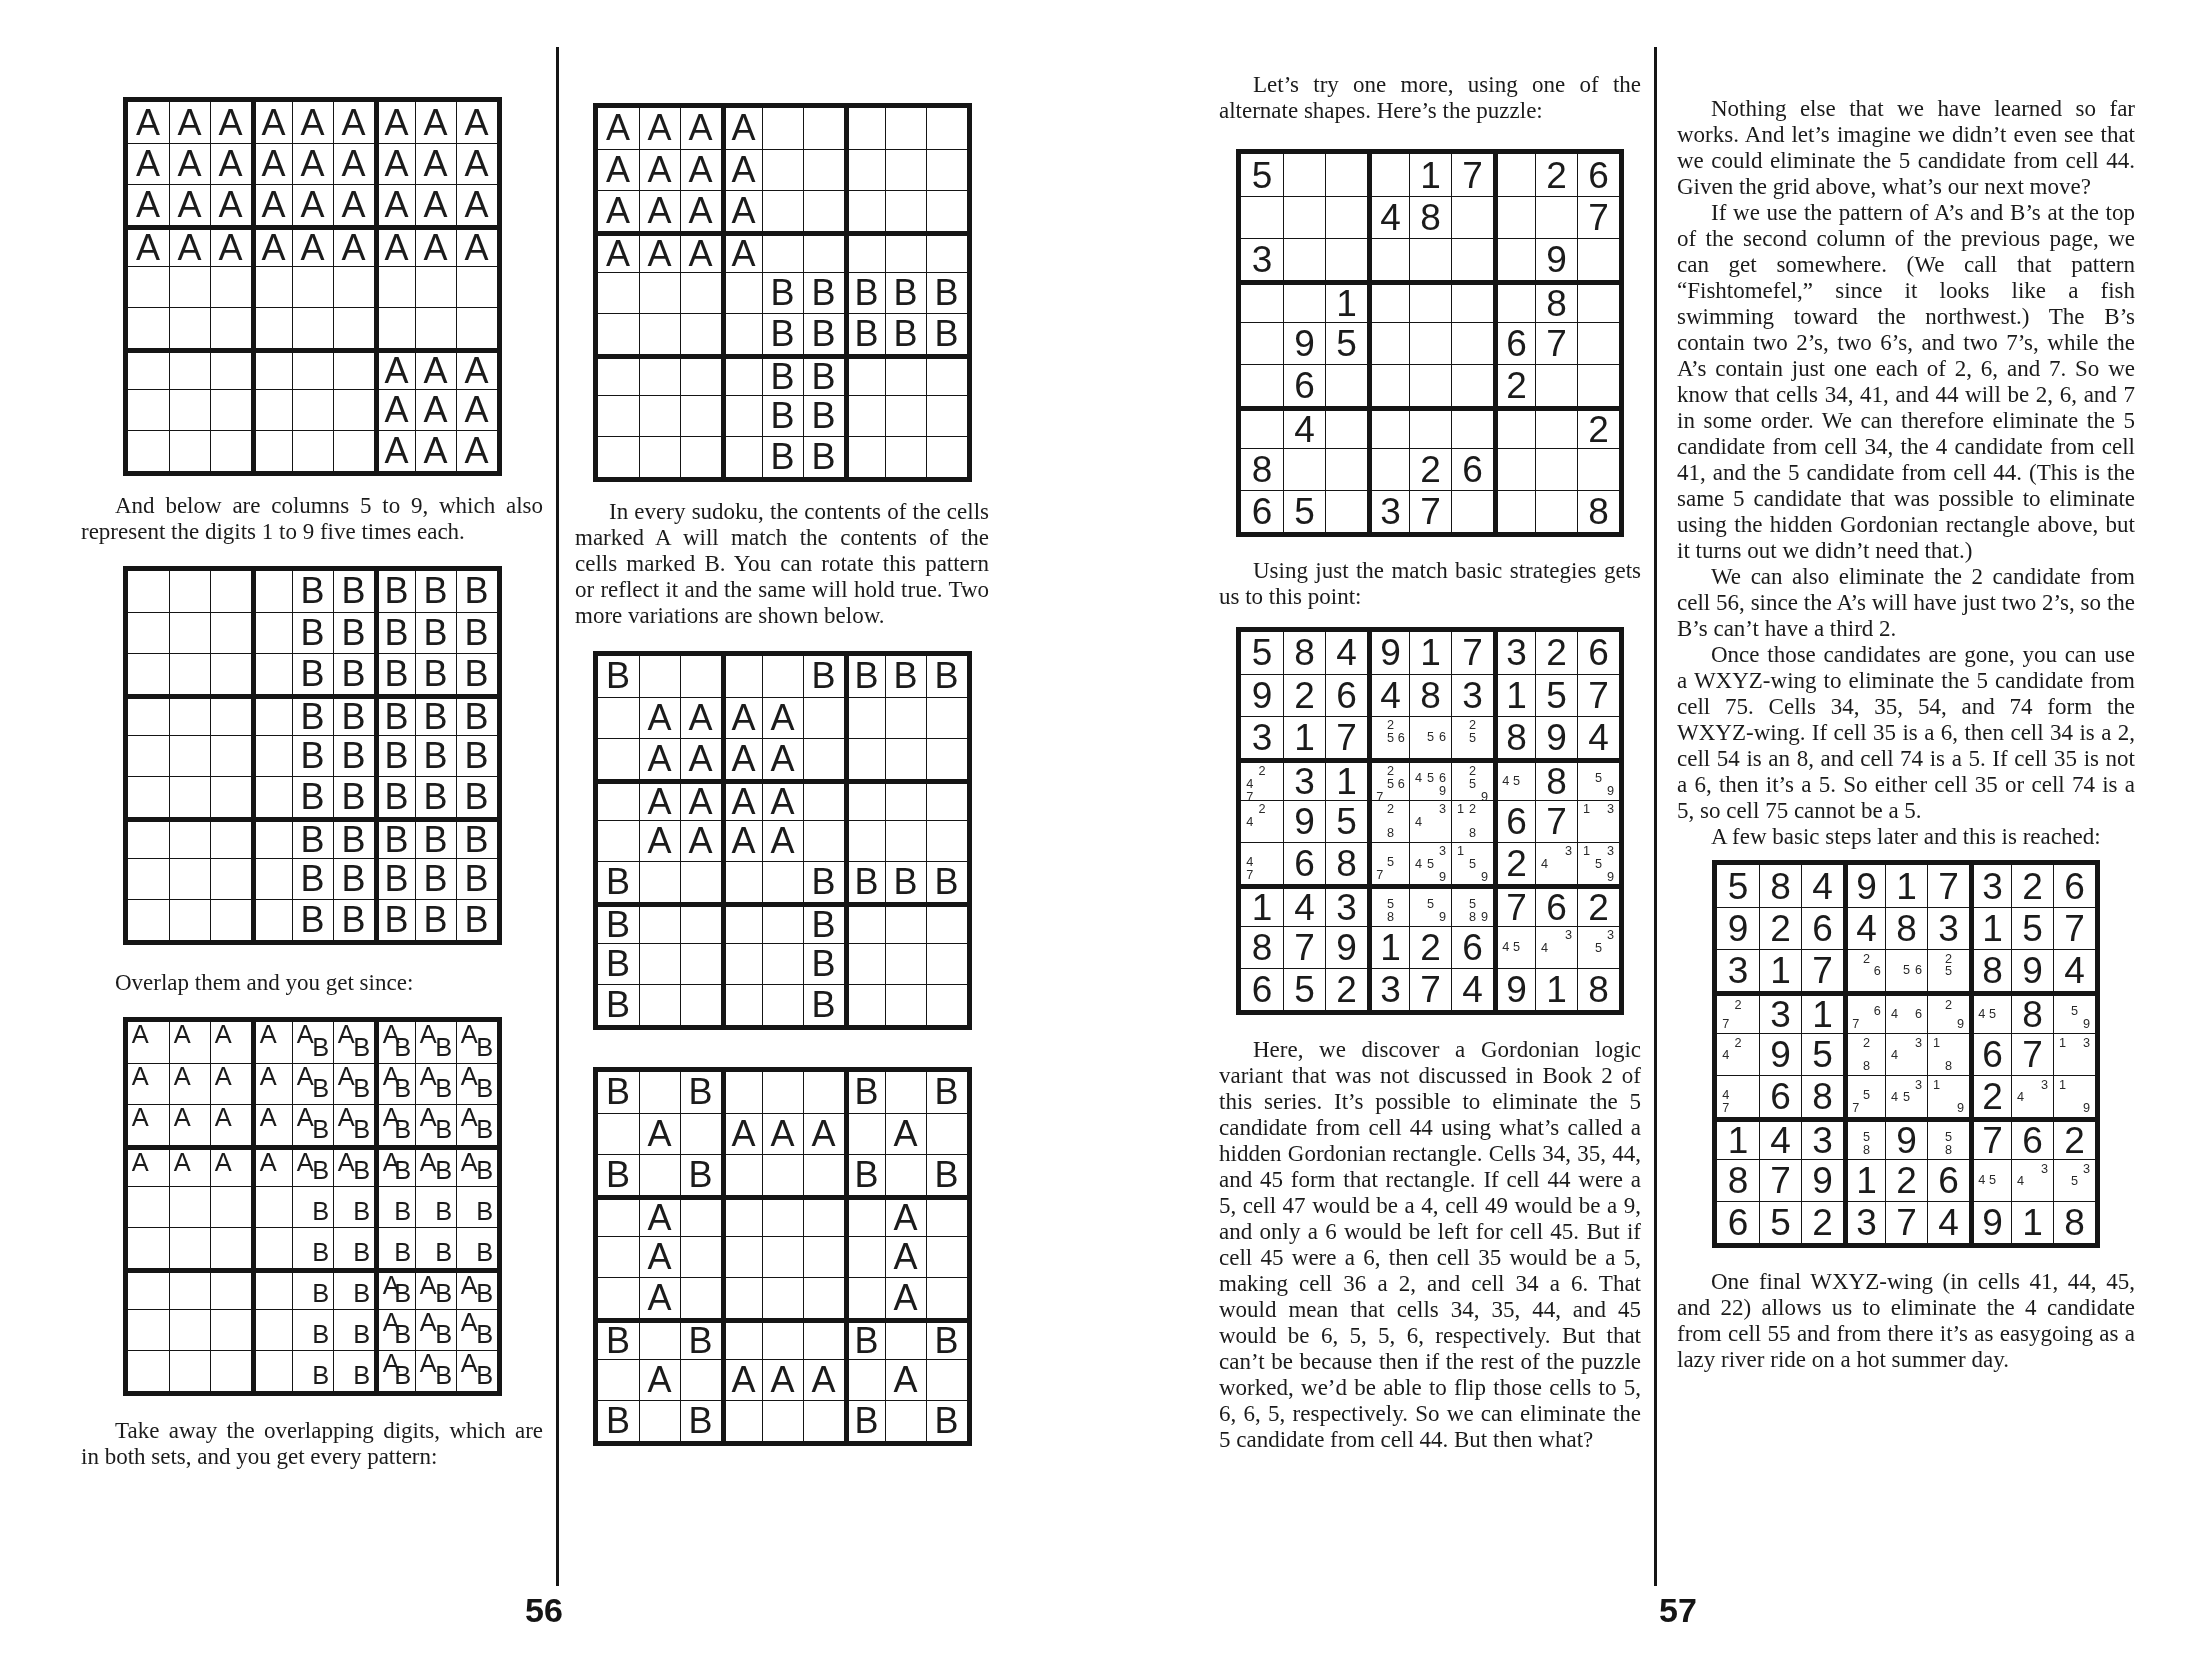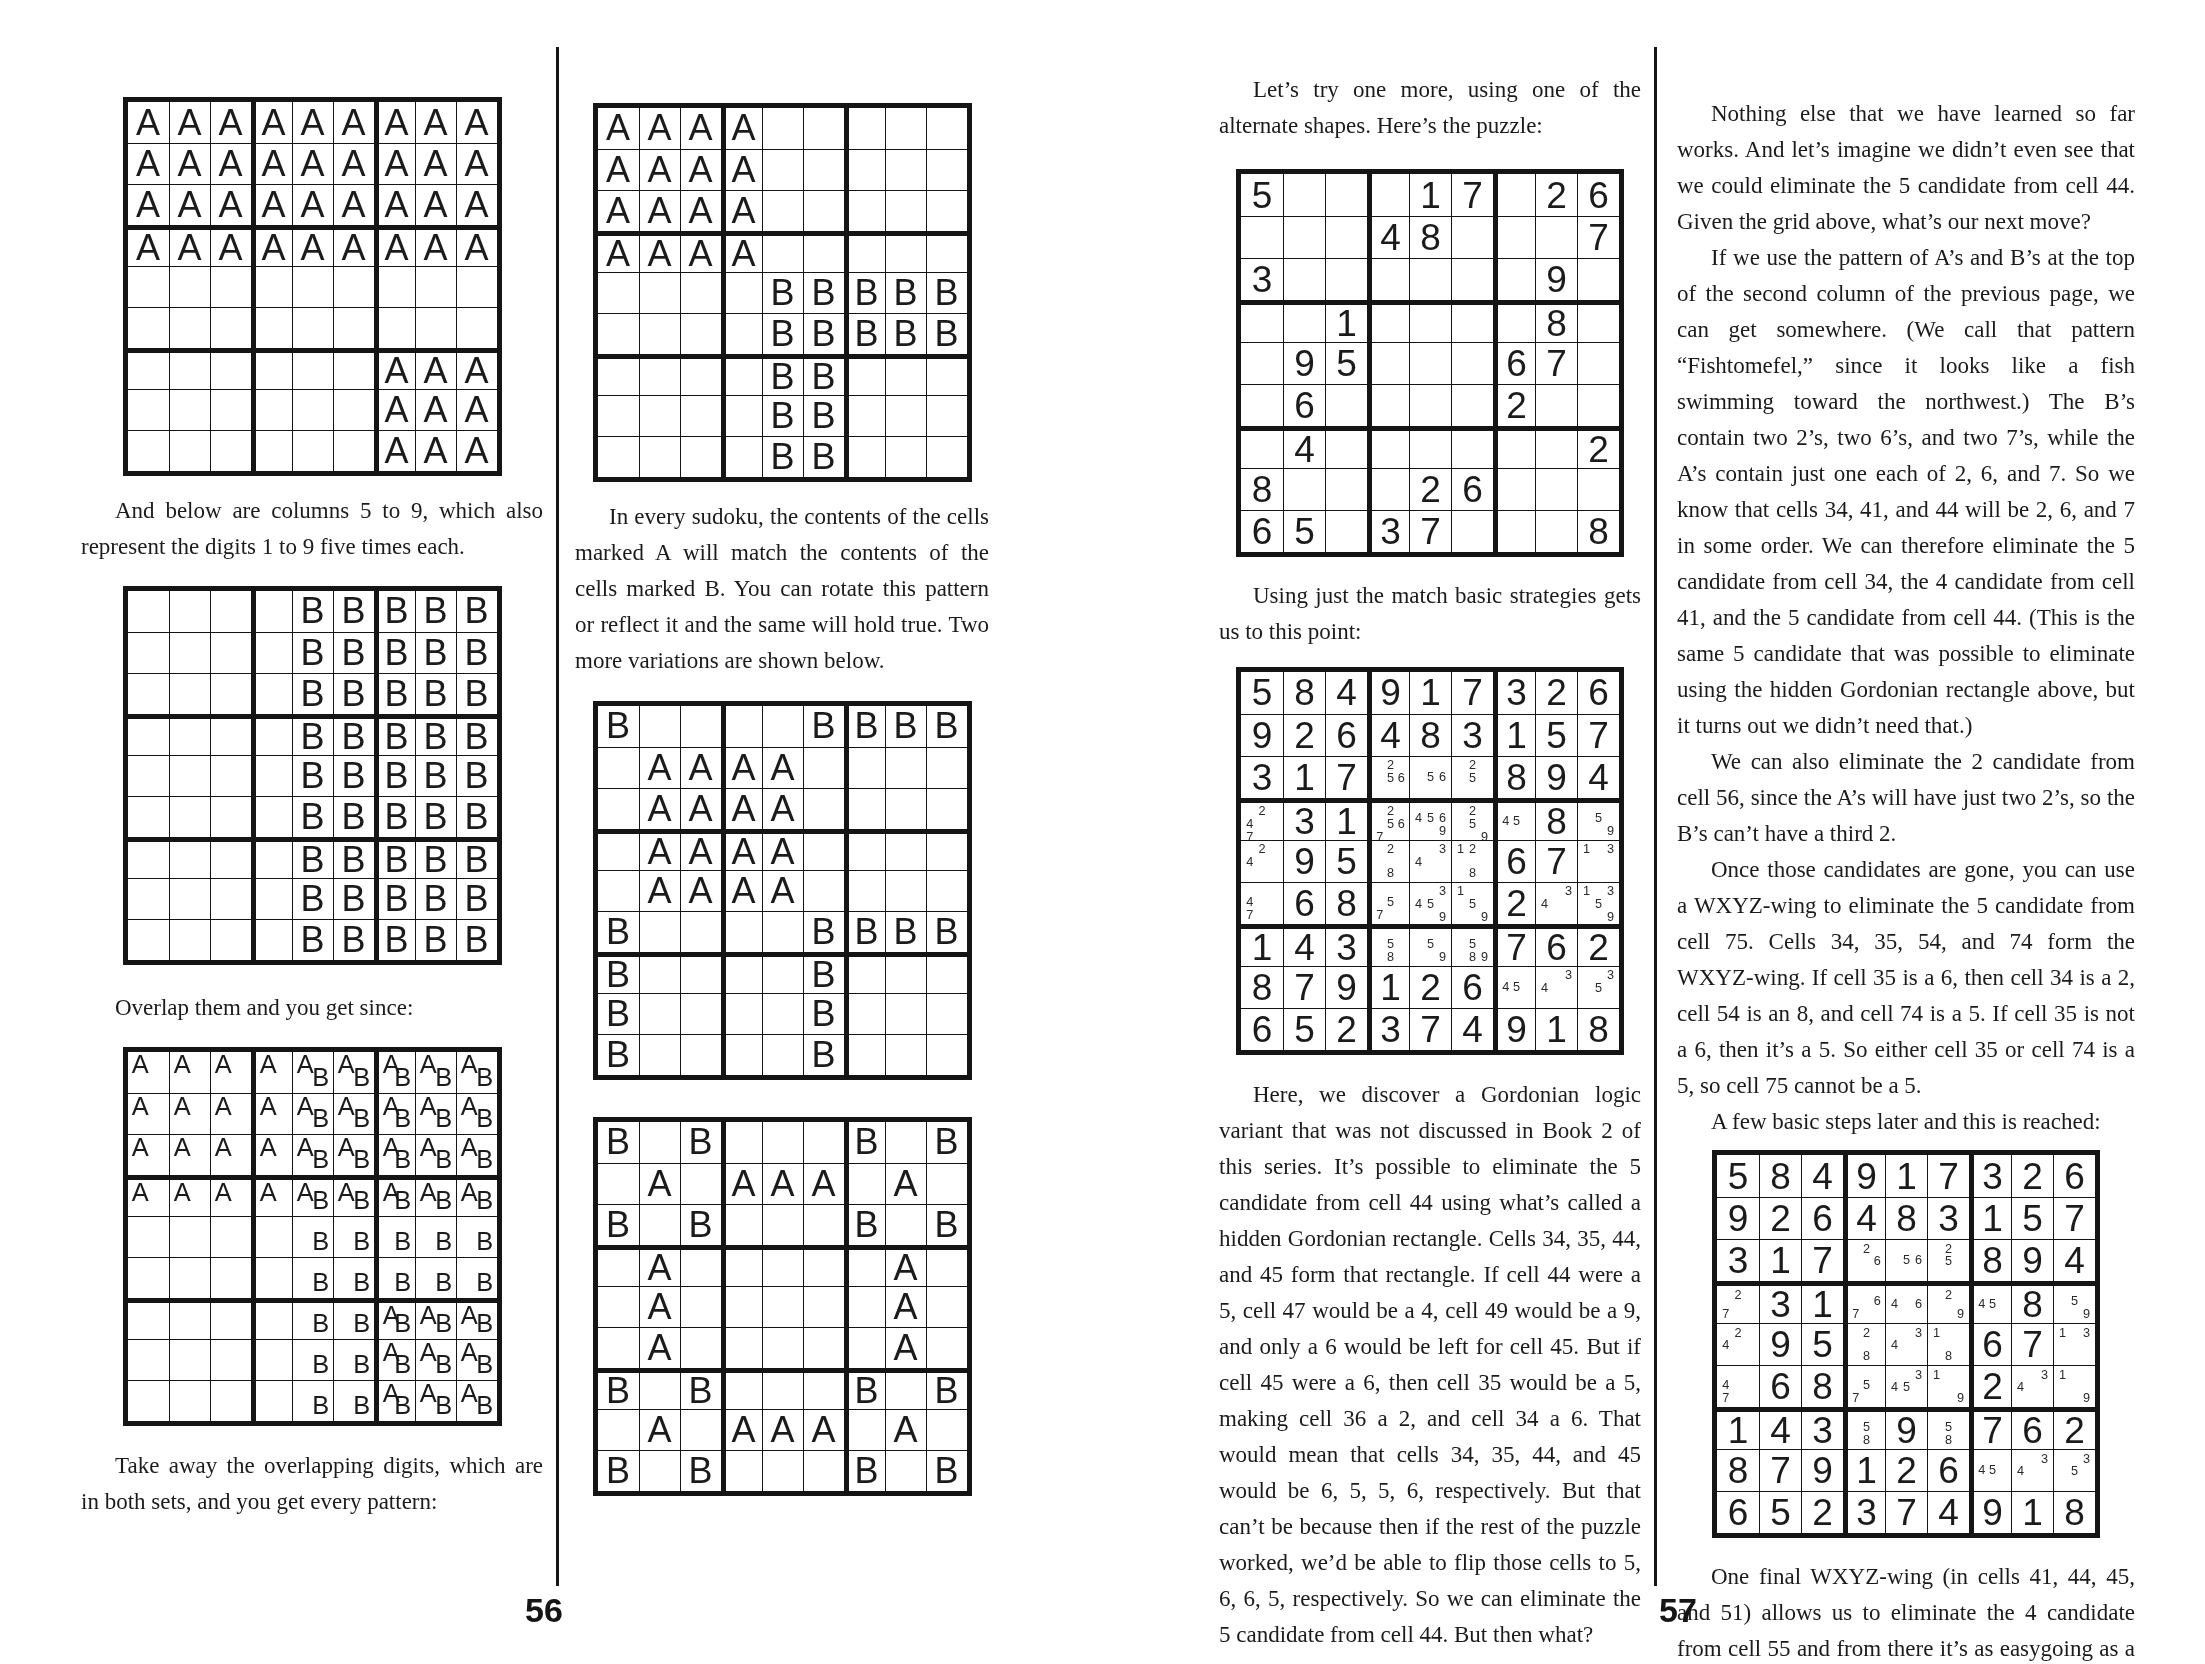--- a/index.html
+++ b/index.html
@@ -14,21 +14,21 @@
   #p57-col2{left:1677px;width:458px;margin-top:24px;}
   .rule{position:absolute;top:47px;width:2.5px;height:1539px;background:#151515;}
   #rule56{left:556px;}
   #rule57{left:1654px;}
   .pageno{
     position:absolute;top:1591px;width:76px;text-align:center;
     font-family:"Liberation Sans", sans-serif;font-weight:bold;font-size:34px;color:#151515;
   }
   #pn56{left:506px;}
   #pn57{left:1640px;}
-  p{font-size:23px;line-height:36px;text-align:justify;text-indent:34px;margin:0;}
+  p{font-size:23px;line-height:26px;text-align:justify;text-indent:34px;margin:0;}
   
   .pgrid{
     display:grid;grid-template-columns:repeat(9,41px);grid-auto-rows:41px;
     border:5.1px solid #151515;width:max-content;background:#fff;
     font-family:"Liberation Sans", sans-serif;
   }
   .pgrid .cell{position:relative;border-left:1.7px solid #151515;border-top:1.7px solid #151515;
     display:flex;align-items:center;justify-content:center;}
   .pgrid .cell.c0{border-left:none;}
   .pgrid .cell.r0{border-top:none;}
@@ -1902,17 +1902,17 @@
       <div class="cell bl">
         <span class="big">9</span>
       </div>
       <div class="cell">
         <span class="big">1</span>
       </div>
       <div class="cell">
         <span class="big">8</span>
       </div>
     </div>
-  <p class="mt24">One final WXYZ-wing (in cells 41, 44, 45, and 51) allows us to eliminate the 4 candidate from cell 55 and from there it’s as easygoing as a lazy river ride on a hot summer day.</p>
+  <p class="mt24">One final WXYZ-wing (in cells 41, 44, 45, and 22) allows us to eliminate the 4 candidate from cell 55 and from there it’s as easygoing as a lazy river ride on a hot summer day.</p>
 </div>
 
 <div class="pageno" id="pn57">57</div>
 
 
 </body></html>

